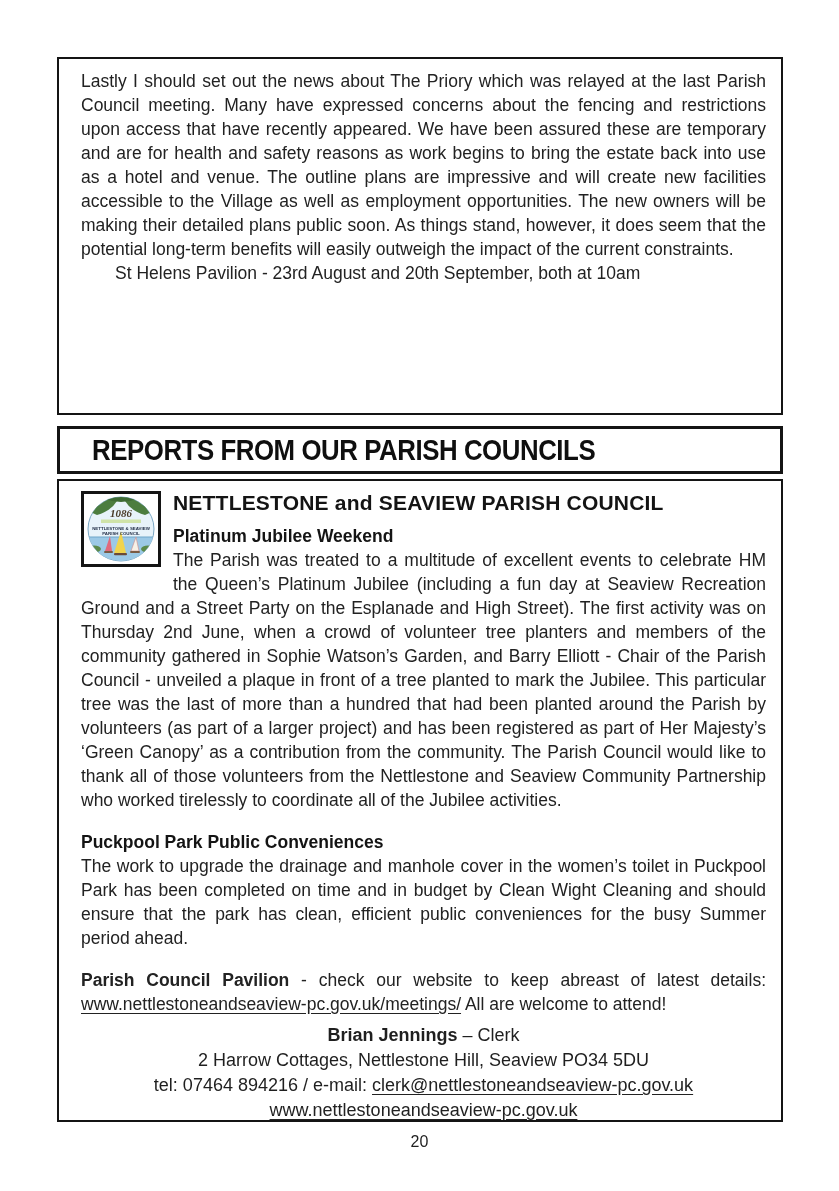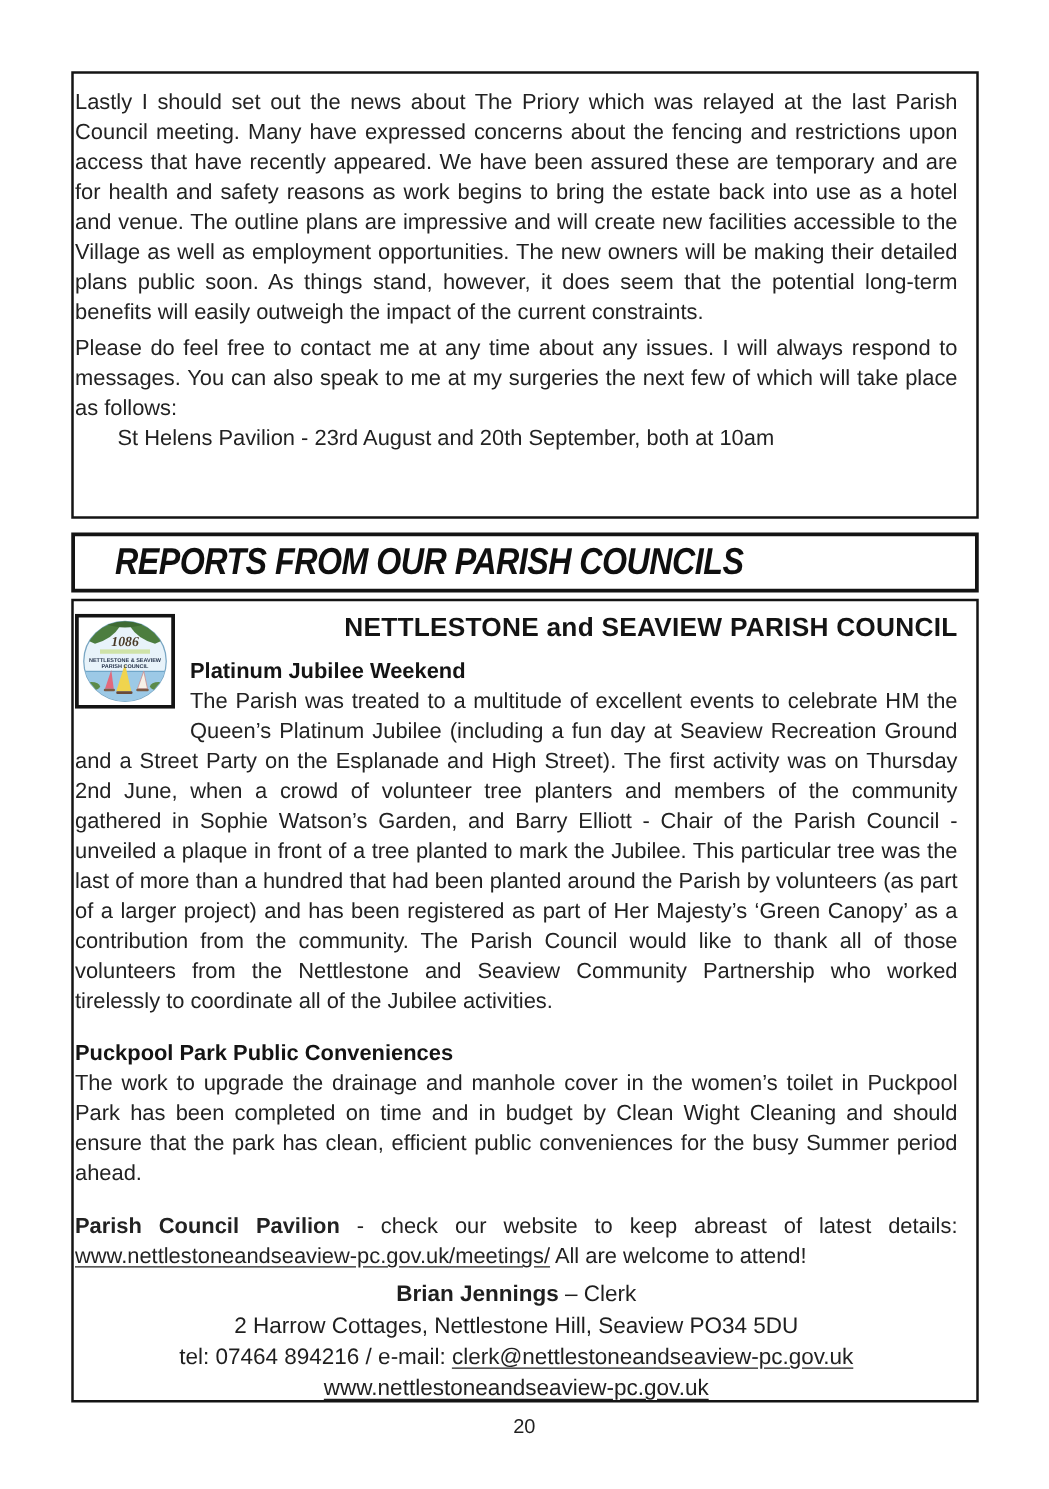--- a/index.html
+++ b/index.html
@@ -11,21 +11,21 @@
     position: relative;
   }
   .page { position: relative; width: 839px; height: 1191px; overflow: hidden; }
 
   .box {
     position: absolute;
     left: 57px;
     width: 726px;
     border: 2px solid #141414;
     background: #ffffff;
-    padding: 10px 15px 8px 1px;
+    padding: 10px 15px 8px 22px;
     overflow: hidden;
   }
   #priory-box { top: 57px; height: 358px; }
   #council-box { top: 479px; height: 643px; padding-top: 8px; }
 
   .body-text {
     font-size: 17.5px;
     line-height: 24px;
     color: #222222;
   }
@@ -35,40 +35,38 @@
 
   #section-header-box {
     position: absolute;
     left: 57px; top: 426px;
     width: 726px; height: 48px;
     border: 3px solid #141414;
     background: #ffffff;
     display: flex; align-items: center;
     padding-left: 32px;
     overflow: hidden;
-    font-style: italic;
   }
   #section-header-box .hdr {
     font-size: 30px;
     font-weight: bold;
     letter-spacing: -0.5px;
     color: #0f0f0f;
     display: inline-block;
     transform: scaleX(0.86);
     transform-origin: 0 50%;
     white-space: nowrap;
   }
 
   .council-title {
     font-size: 21px;
     font-weight: bold;
     color: #141414;
     margin: 2px 0 9px 0;
     letter-spacing: 0.2px;
-    text-align: right;
   }
   .sub-heading {
     font-size: 17.5px;
     font-weight: bold;
     line-height: 24px;
     color: #141414;
   }
   .heading-gap { margin-top: 18px; }
 
   .logo-frame {
@@ -102,21 +100,20 @@
     color: #1f1f1f;
   }
 </style>
 </head>
 <body>
 
 <div class="page">
 
   <div class="box" id="priory-box">
     <p class="body-text just">Lastly I should set out the news about The Priory which was relayed at the last Parish Council meeting. Many have expressed concerns about the fencing and restrictions upon access that have recently appeared. We have been assured these are temporary and are for health and safety reasons as work begins to bring the estate back into use as a hotel and venue. The outline plans are impressive and will create new facilities accessible to the Village as well as employment opportunities. The new owners will be making their detailed plans public soon. As things stand, however, it does seem that the potential long-term benefits will easily outweigh the impact of the current constraints.</p>
-    <p class="body-text just para-gap">Please do feel free to contact me at any time about any issues. I will always respond to messages. You can also speak to me at my surgeries the next few of which will take place as follows:</p>
     <div class="body-text indent-line">St Helens Pavilion - 23rd August and 20th September, both at 10am</div>
   </div>
 
   <div id="section-header-box">
     <span class="hdr">REPORTS FROM OUR PARISH COUNCILS</span>
   </div>
 
   <div class="box" id="council-box">
 
     <span class="logo-frame">

